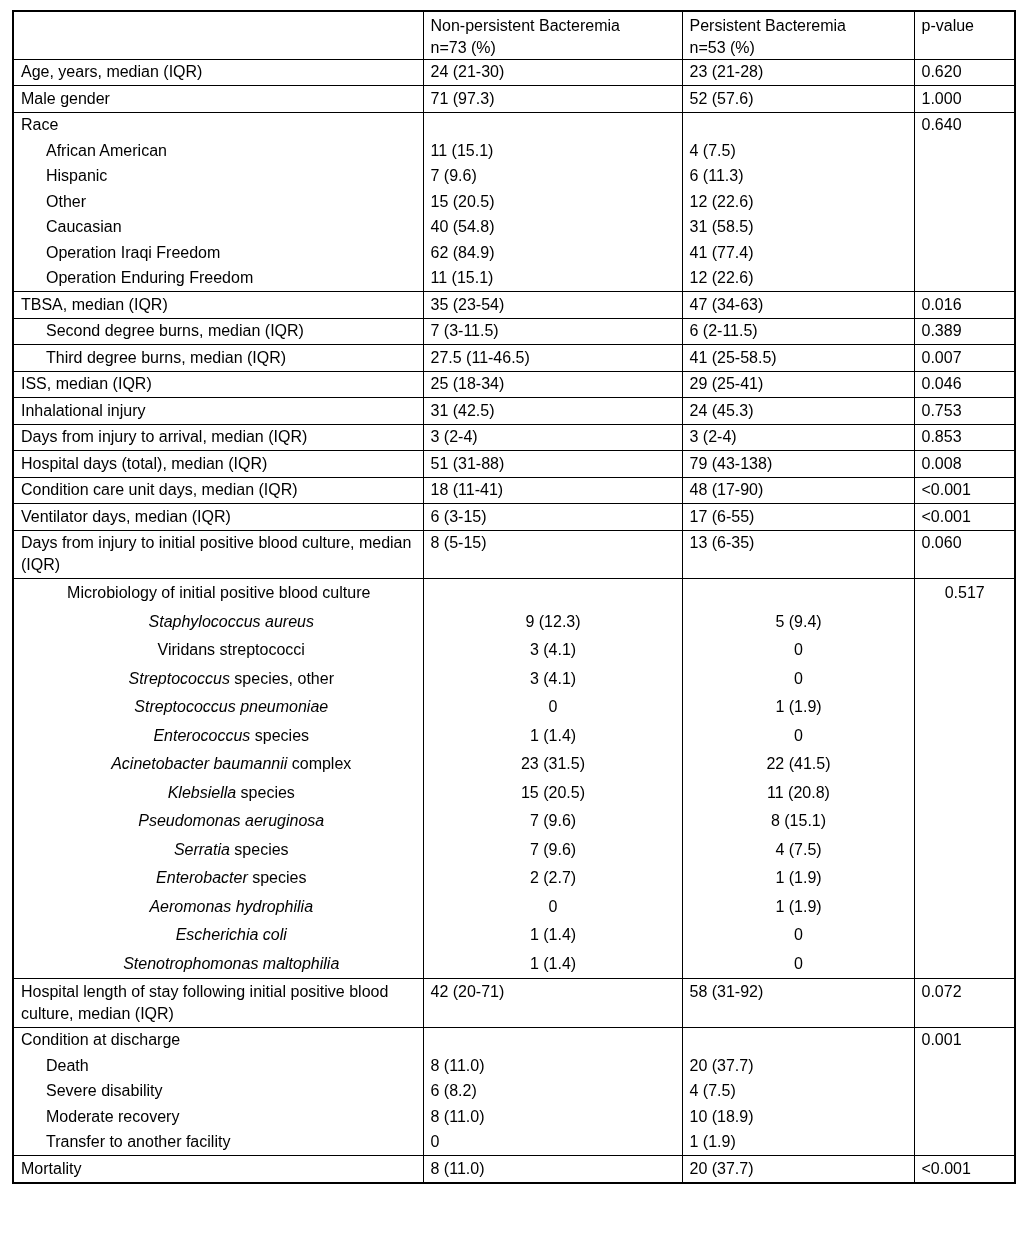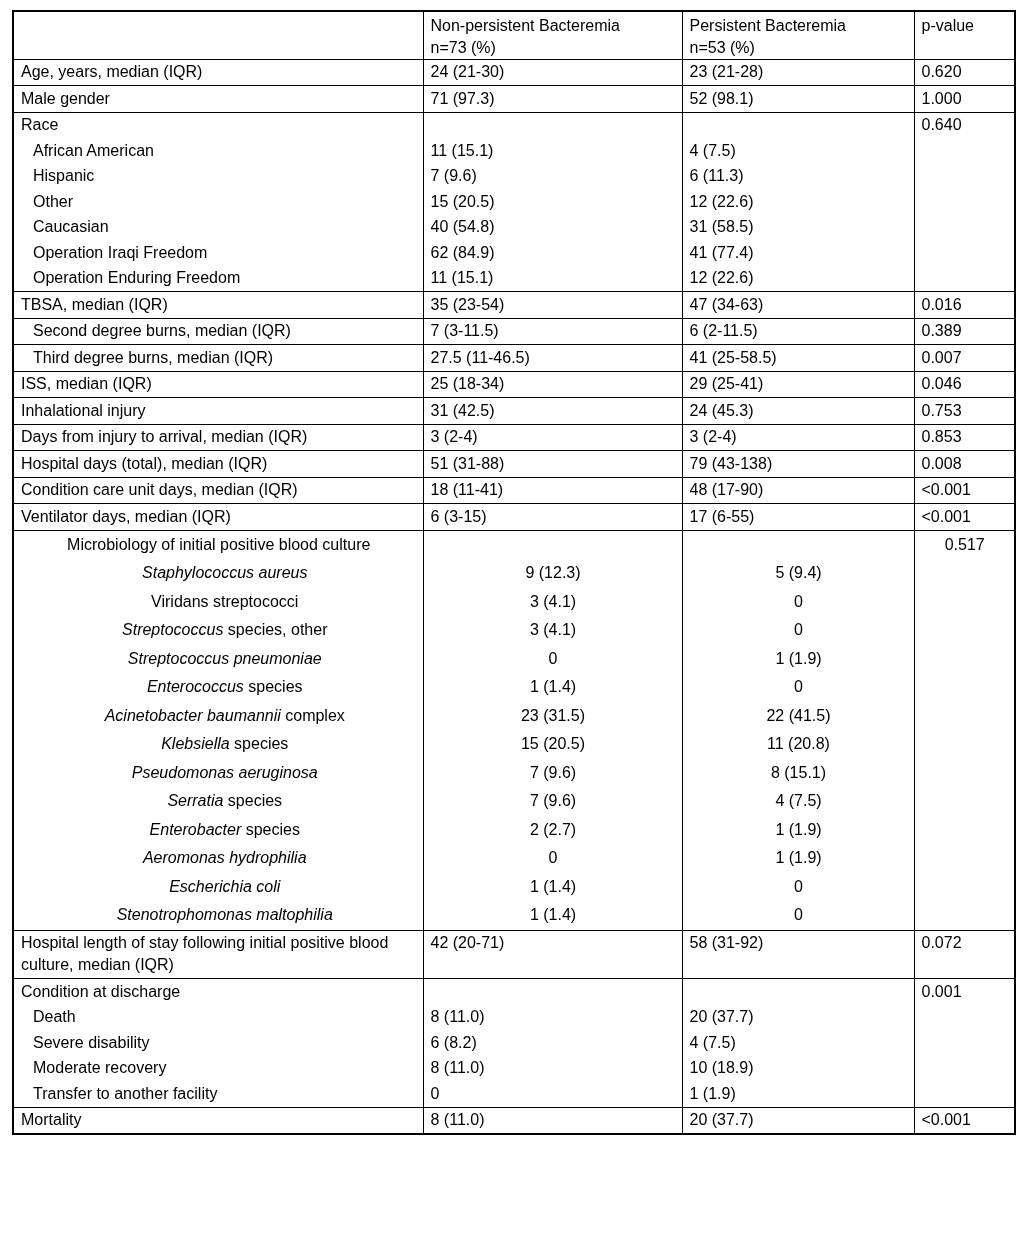--- a/index.html
+++ b/index.html
@@ -33,21 +33,21 @@
     border-left: 1.6px solid #000000;
     vertical-align: top;
     padding: 1.75px 6px 1.75px 7px;
     line-height: 22px;
     overflow: hidden;
   }
   td:first-child { border-left: none; }
   thead td { padding-top: 2.5px; padding-bottom: 0; }
   tbody tr.sec-start td { border-top: 1.6px solid #000000; }
   tbody tr.tall td { padding-top: 3.25px; padding-bottom: 3.25px; text-align: center; }
-  td.indent { padding-left: 19px; }
+  td.indent { padding-left: 32px; }
   .it { font-style: italic; }
 </style>
 </head>
 <body>
 
 <div>
   <table class="stats">
     <colgroup>
       <col class="c1">
       <col class="c2">
@@ -71,21 +71,21 @@
     <tbody>
         <tr class="sec-start">
           <td><span>Age, years, median (IQR)</span></td>
           <td>24 (21-30)</td>
           <td>23 (21-28)</td>
           <td>0.620</td>
         </tr>
         <tr class="sec-start">
           <td><span>Male gender</span></td>
           <td>71 (97.3)</td>
-          <td>52 (98.1)</td>
+          <td>52 (57.6)</td>
           <td>1.000</td>
         </tr>
         <tr class="sec-start">
           <td><span>Race</span></td>
           <td></td>
           <td></td>
           <td>0.640</td>
         </tr>
         <tr>
           <td class="indent"><span>African American</span></td>
@@ -169,20 +169,26 @@
           <td><span>Condition care unit days, median (IQR)</span></td>
           <td>18 (11-41)</td>
           <td>48 (17-90)</td>
           <td>&lt;0.001</td>
         </tr>
         <tr class="sec-start">
           <td><span>Ventilator days, median (IQR)</span></td>
           <td>6 (3-15)</td>
           <td>17 (6-55)</td>
           <td>&lt;0.001</td>
+        </tr>
+        <tr class="sec-start">
+          <td><span>Days from injury to initial positive blood culture, median (IQR)</span></td>
+          <td>8 (5-15)</td>
+          <td>13 (6-35)</td>
+          <td>0.060</td>
         </tr>
         <tr class="sec-start tall">
           <td><span>Microbiology of initial positive blood culture</span></td>
           <td></td>
           <td></td>
           <td>0.517</td>
         </tr>
         <tr class="tall">
           <td class="indent"><span class="it">Staphylococcus aureus</span></td>
           <td>9 (12.3)</td>

